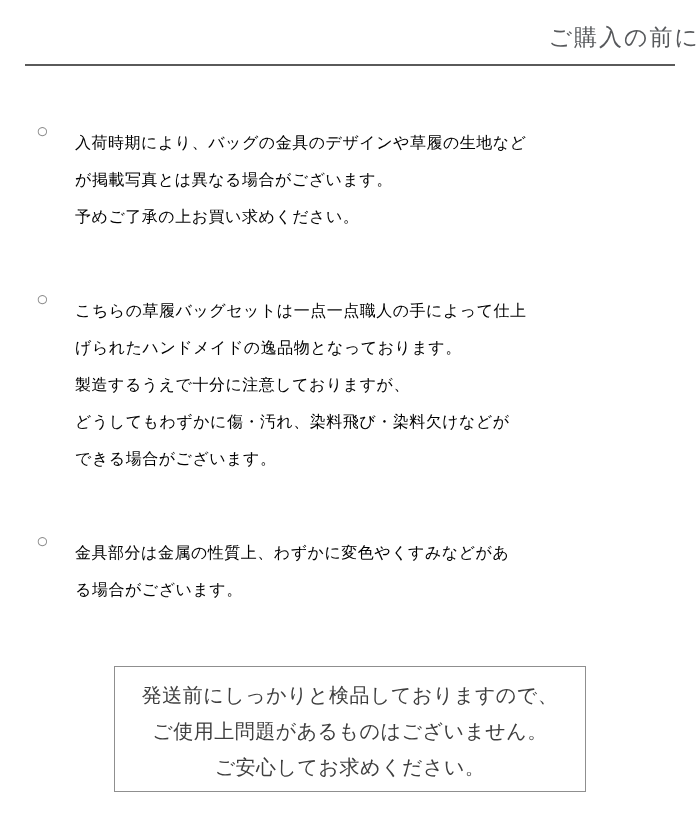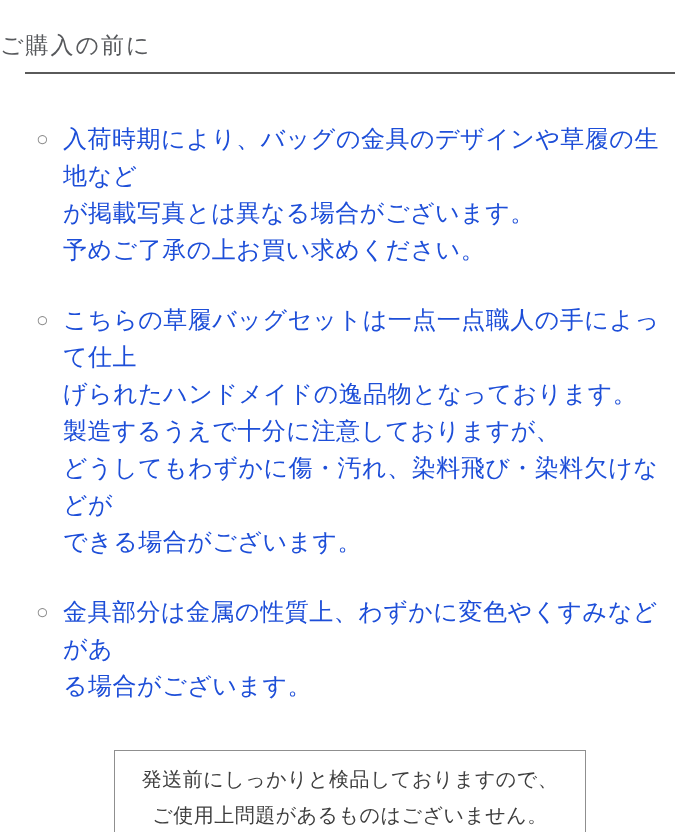--- a/index.html
+++ b/index.html
@@ -12,22 +12,22 @@
     height: 832px;
     overflow: hidden;
     font-family: "Liberation Sans", "DejaVu Sans", sans-serif;
   }
   .page {
     width: 700px;
     height: 832px;
     background: #ffffff;
   }
   .header {
-    padding-top: 32px;
-    text-align: left;
+    padding-top: 24px;
+    text-align: right;
   }
   .header-subtitle {
     font-family: "Liberation Serif", "DejaVu Serif", serif;
     font-size: 23px;
     line-height: 28px;
     letter-spacing: 2px;
     color: #57595c;
   }
   .header-title {
     font-family: "Liberation Serif", "DejaVu Serif", serif;
@@ -53,25 +53,25 @@
     margin-bottom: 33px;
   }
   .notice-marker {
     flex: 0 0 27px;
     width: 27px;
     font-size: 21px;
     line-height: 37px;
     color: #8d8d8d;
   }
   .notice-text {
-    margin: 0;
-    font-size: 24px;
+    margin: 12px;
+    font-size: 16px;
     line-height: 37px;
     letter-spacing: 0.5px;
-    color: #1d4ed8;
+    color: #000000;
     white-space: pre-line;
   }
   .footer-box {
     width: 472px;
     margin: 46px auto 0 auto;
     border: 1px solid #8f8f8f;
     background: #ffffff;
     text-align: center;
     padding: 10px 0 6px 0;
     box-sizing: border-box;

